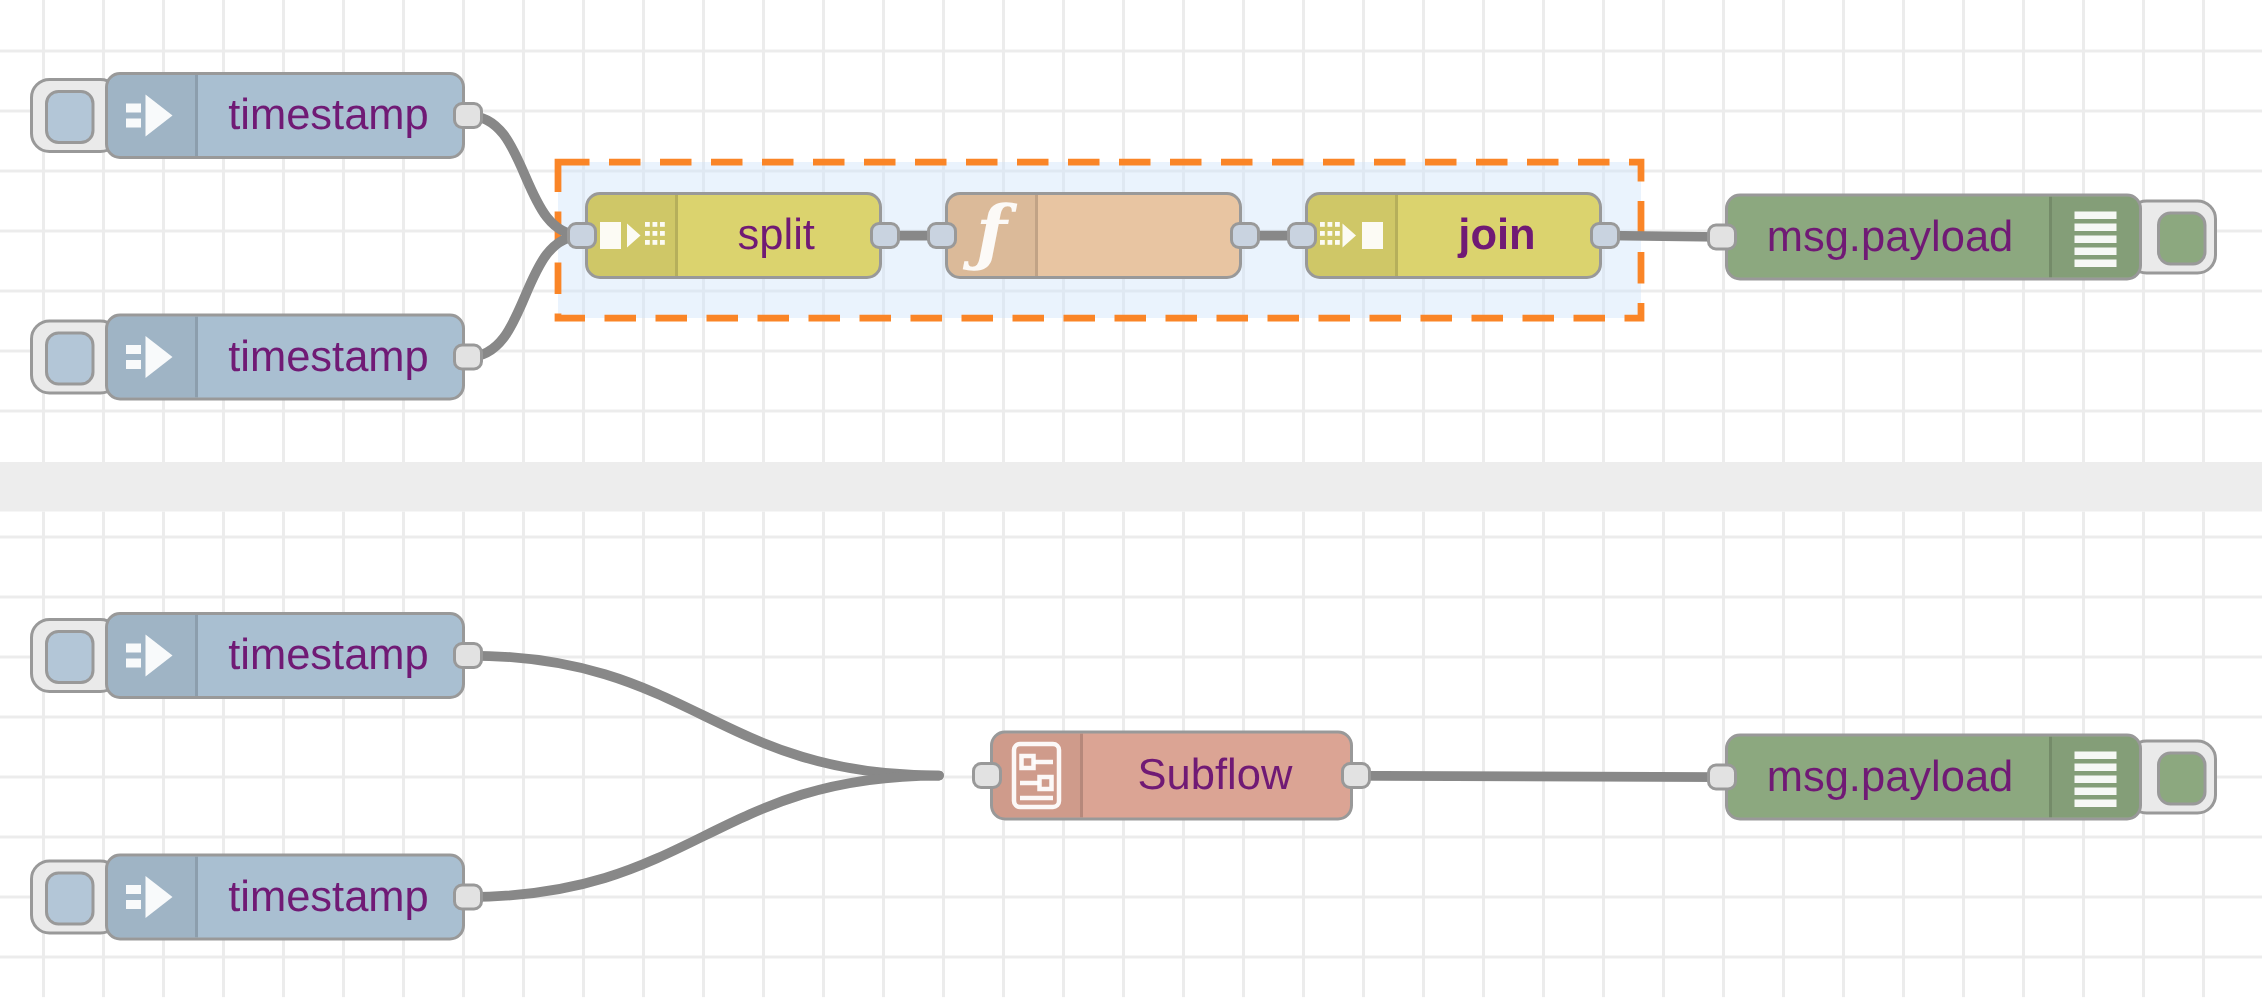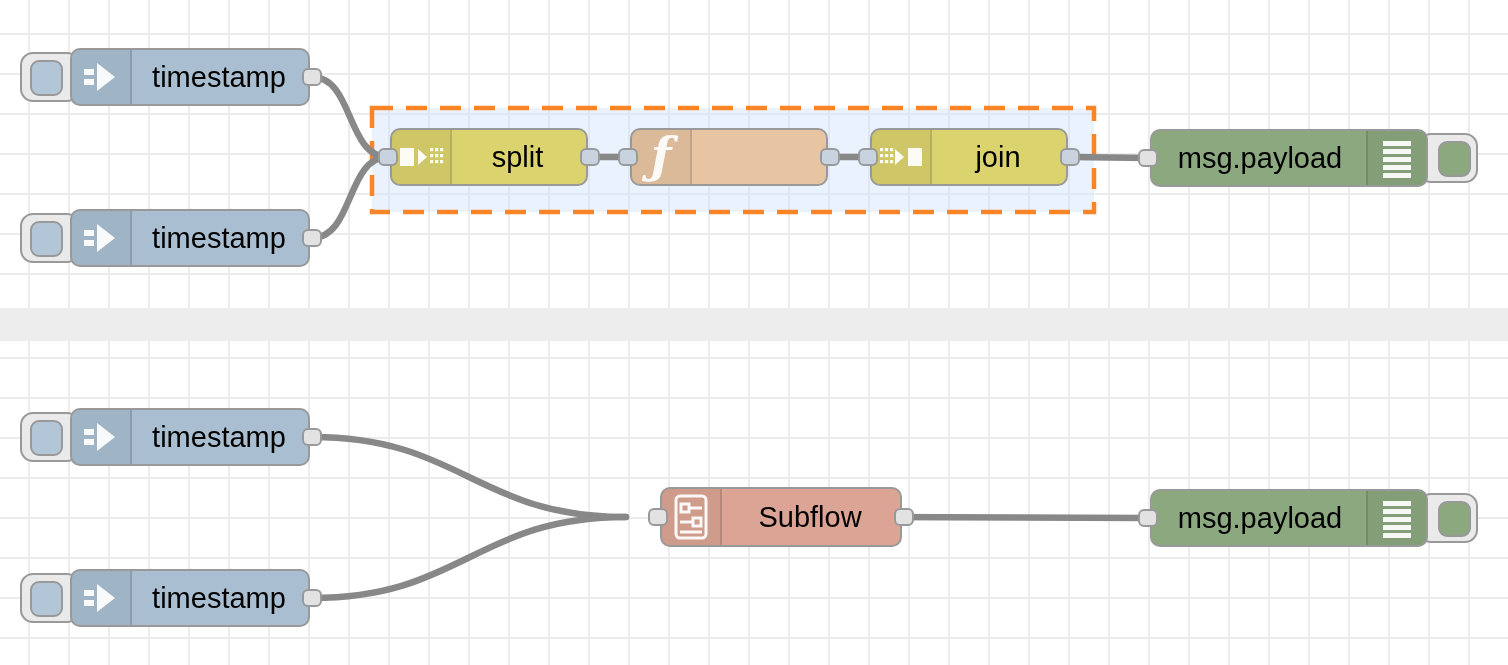--- a/index.html
+++ b/index.html
@@ -16,21 +16,21 @@
   #wire-layer{position:absolute;left:0;top:0;width:1508px;height:665px;z-index:2;}
   #node-layer{position:absolute;left:0;top:0;width:1508px;height:665px;z-index:3;}
   .node{position:absolute;box-sizing:border-box;border:2px solid #999;border-radius:10px;z-index:3;}
   .icon-region{position:absolute;top:0;bottom:0;background:rgba(0,0,0,0.055);
     display:flex;align-items:center;justify-content:center;}
   .icon-region.left{left:0;width:58px;border-right:2px solid rgba(0,0,0,0.12);
     border-radius:8px 0 0 8px;}
   .icon-region.right{right:0;width:58px;border-left:2px solid rgba(0,0,0,0.12);
     border-radius:0 8px 8px 0;}
   .node-label{position:absolute;top:0;bottom:0;display:flex;align-items:center;
-    justify-content:center;font-size:29px;color:#000000;white-space:nowrap;}
+    justify-content:center;font-size:29px;color:#701a75;white-space:nowrap;}
   .port{position:absolute;width:20px;height:18px;top:50%;margin-top:-9px;
     background:#e2e2e2;border:2px solid #999;border-radius:6px;box-sizing:border-box;z-index:4;}
   .port.in{left:-14px;}
   .port.out{right:-14px;}
   .port.tinted{background:#c9d3e0;}
   .btn-capsule{position:absolute;width:60px;height:50px;background:#eaeaea;
     border:2px solid #999;border-radius:13px;box-sizing:border-box;z-index:2;}
   .btn-inner{position:absolute;box-sizing:border-box;border:2px solid #999;border-radius:9px;}
   .btn-inner.inject{left:8px;top:6px;width:33px;height:36px;background:#b3c6d7;}
   .btn-inner.debug{left:18px;top:6px;width:33px;height:36px;background:#8ca87f;}
@@ -117,21 +117,21 @@
         <div class="port out tinted"></div>
       </div>
       <div class="node" style="left: 630px; top: 128px; width: 198px; height: 58px; background: rgb(232, 197, 162);">
         <div class="icon-region left">
           <span class="fn-glyph">ƒ</span>
         </div>
         <div class="node-label" style="left: 58px; right: 0px;"></div>
         <div class="port in tinted"></div>
         <div class="port out tinted"></div>
       </div>
-      <div class="node" style="left: 870px; top: 128px; width: 198px; height: 58px; background: rgb(219, 211, 110);">
+      <div class="node" style="left: 870px; top: 128px; width: 198px; height: 58px; background: rgb(219, 211, 110); font-weight: bold;">
         <div class="icon-region left">
           <svg class="icn" width="46" height="40" viewBox="0 0 46 40">
             <g fill="rgba(255,255,255,0.93)">
               <g>
                 <rect x="2" y="11" width="3.2" height="3.2"></rect>
                 <rect x="2" y="17" width="3.2" height="3.2"></rect>
                 <rect x="2" y="23" width="3.2" height="3.2"></rect>
                 <rect x="7" y="11" width="3.2" height="3.2"></rect>
                 <rect x="7" y="17" width="3.2" height="3.2"></rect>
                 <rect x="7" y="23" width="3.2" height="3.2"></rect>

